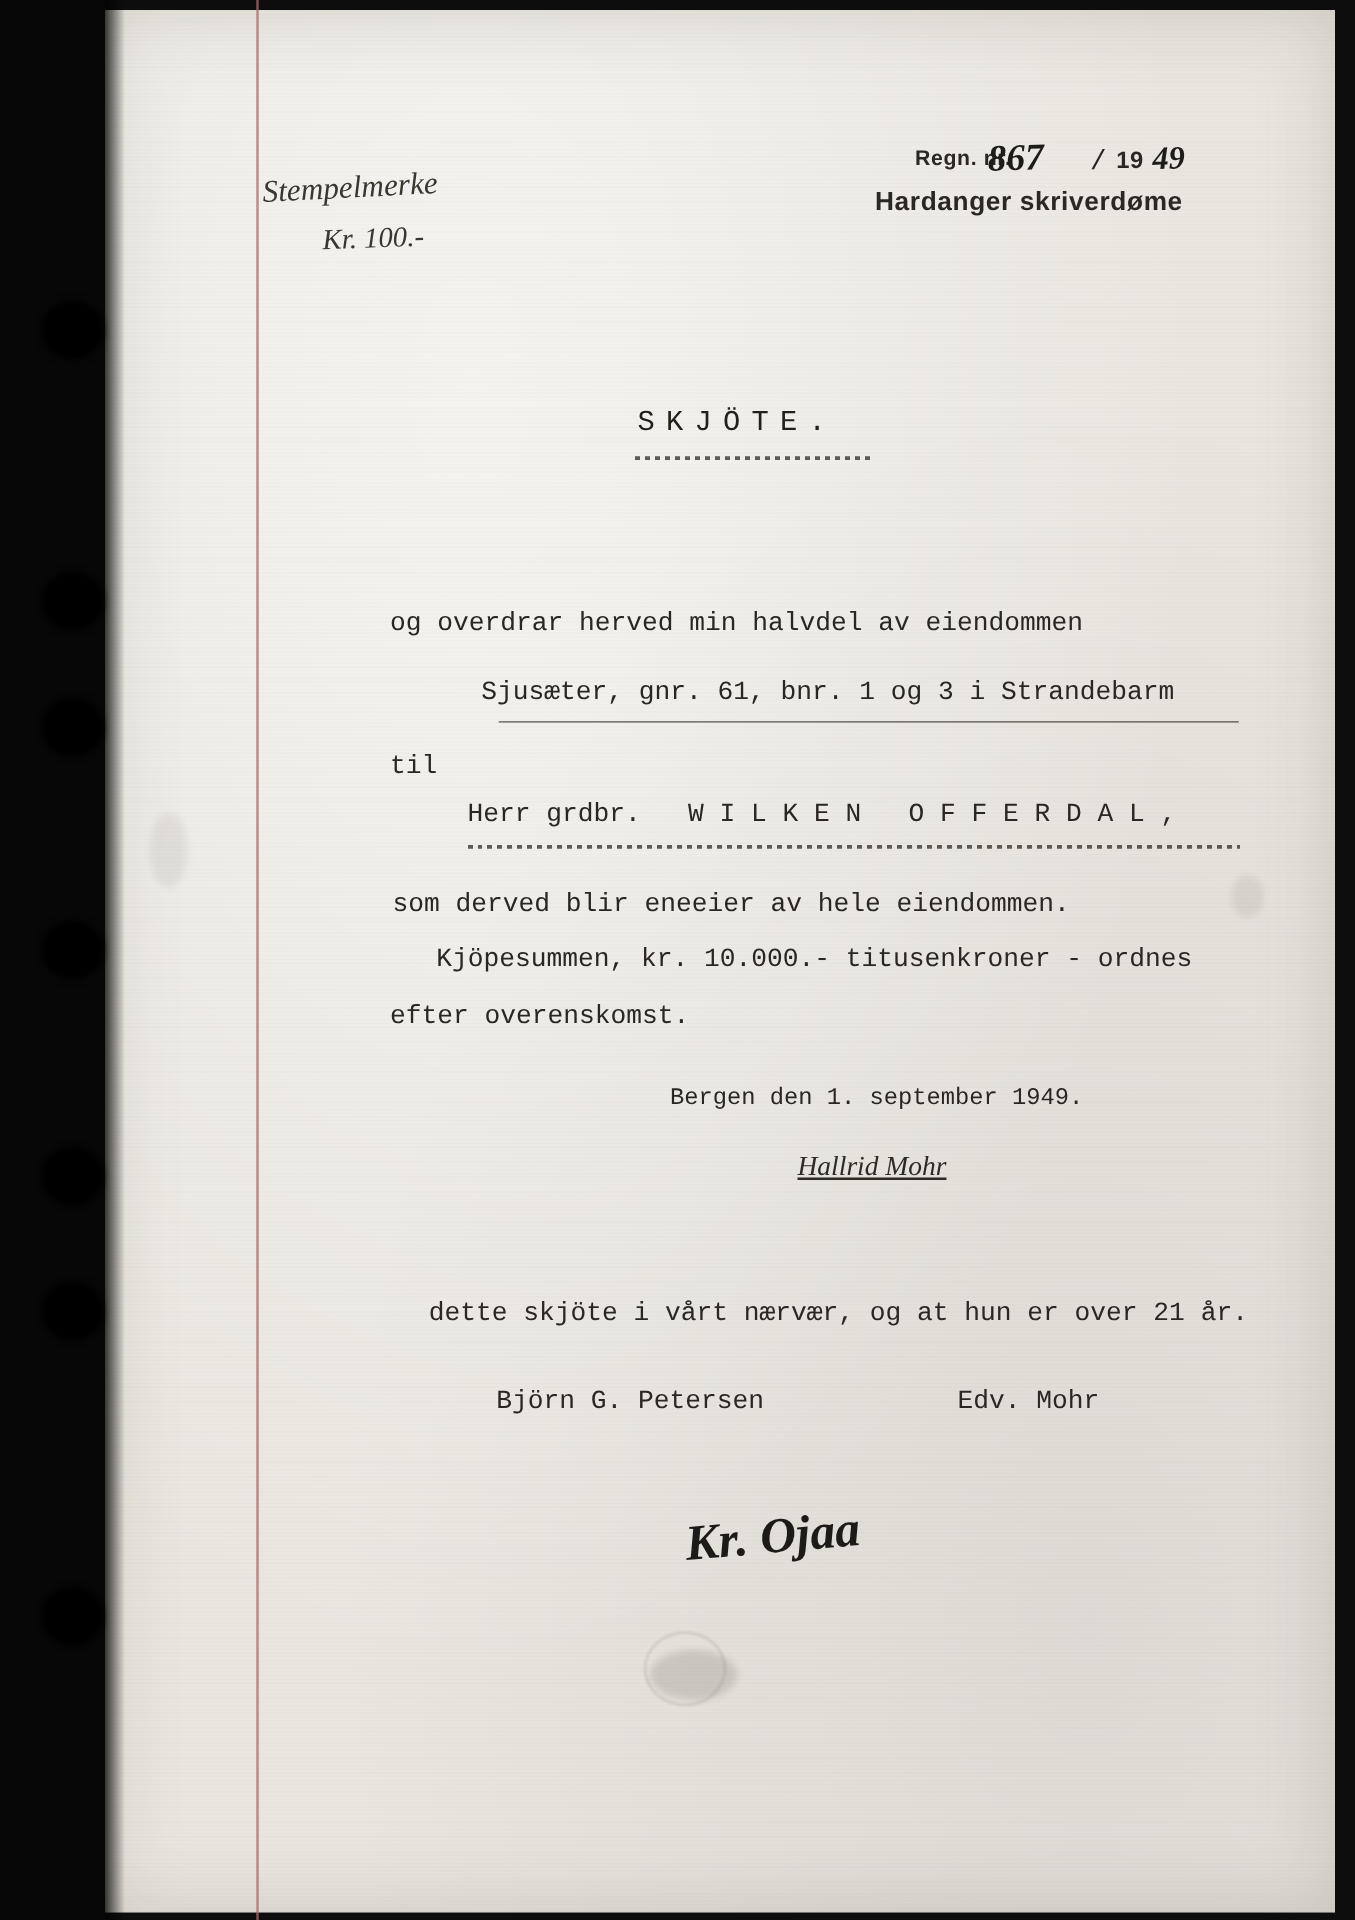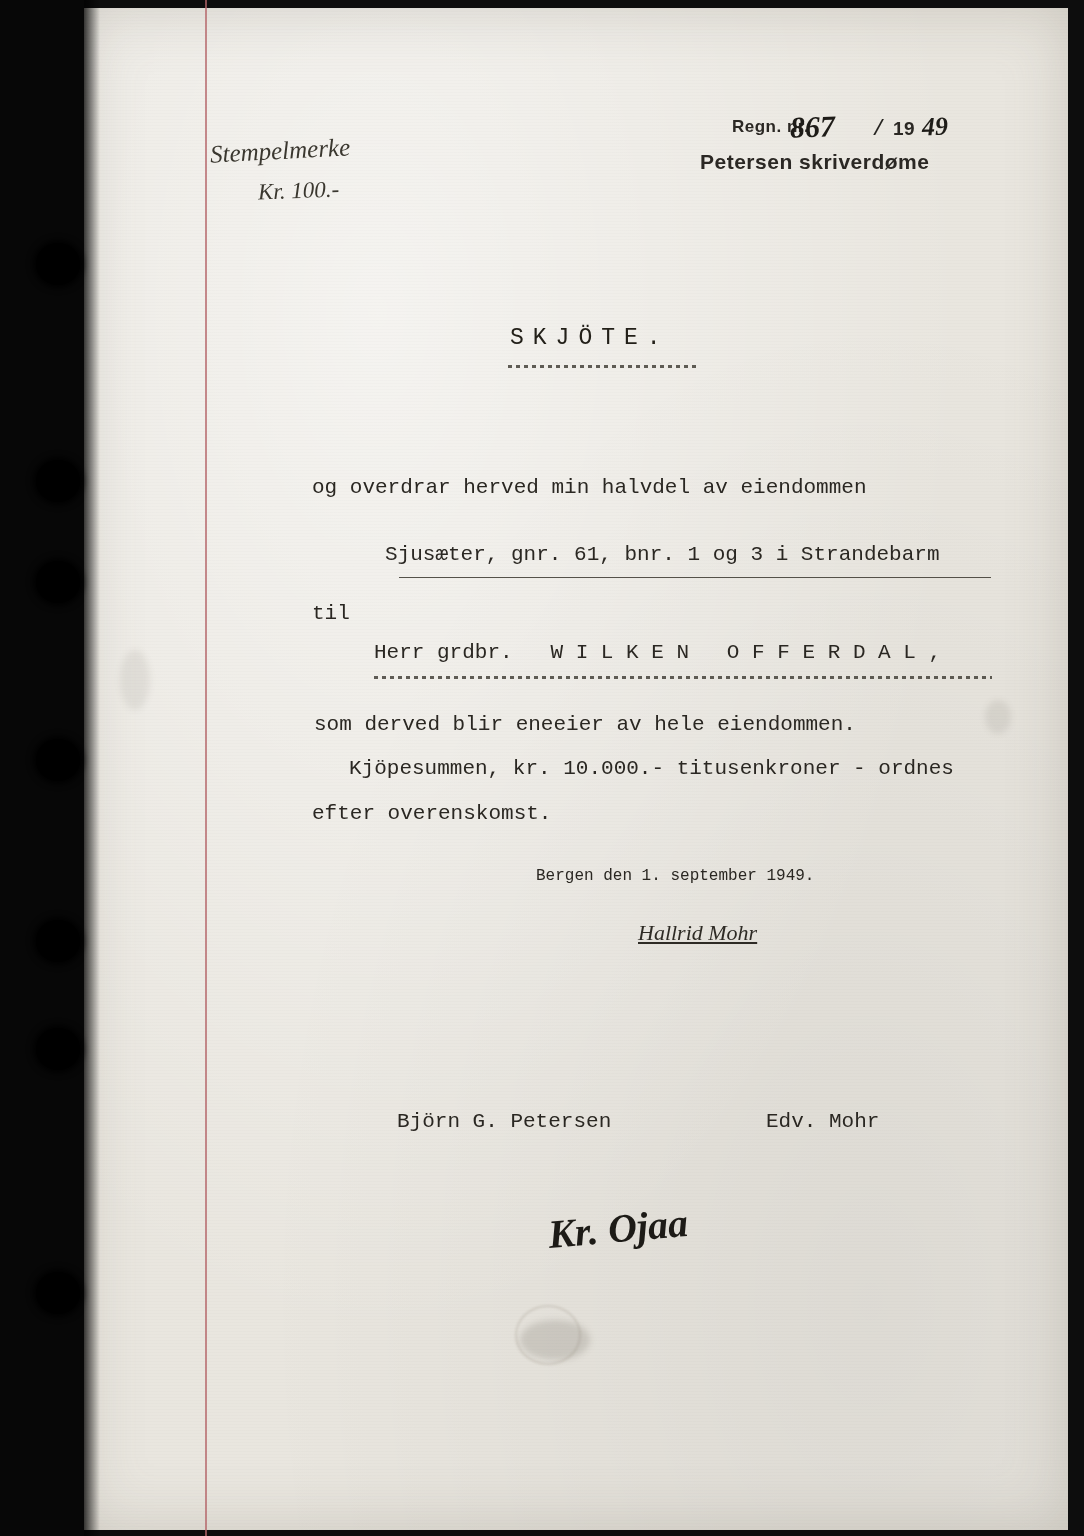--- a/index.html
+++ b/index.html
@@ -202,43 +202,44 @@
   <div class="doc-text">
 
     <div class="stamp-note" style="left:210px; top:137px; font-size:25px;">Stempelmerke</div>
     <div class="stamp-note" style="left:258px; top:178px; font-size:23px; transform:rotate(-2deg);">Kr. 100.-</div>
 
     <div class="stamp-blur" style="left:700px; top:117px; font-size:17px;margin-left:32px;">Regn. nr.</div>
     <div class="reg-hand" style="left:790px; top:110px; font-size:30px;">867</div>
     <div class="reg-no" style="left:872px; top:117px; font-size:22px;">/</div>
     <div class="stamp-blur" style="left:893px; top:118px; font-size:19px;">19</div>
     <div class="reg-hand" style="left:922px; top:112px; font-size:26px;">49</div>
-    <div class="stamp-blur" style="left:700px; top:150px; font-size:21px;">Petersen skriverdøme</div>
+    <div class="stamp-blur" style="left:700px; top:150px; font-size:21px;">Hardanger skriverdøme</div>
 
     <div class="title" style="left:510px; top:325px;">SKJÖTE.</div>
     <div class="dotrule" style="left:508px; top:365px; width:190px;"></div>
 
-    <div class="line" style="left:312px; top:476px; font-size:21px;">og overdrar herved min halvdel av eiendommen</div>
+    <div class="line" style="left:312px; top:488px; font-size:21px;">og overdrar herved min halvdel av eiendommen</div>
 
     <div class="line" style="left:385px; top:543px; font-size:21px;">Sjusæter, gnr. 61, bnr. 1 og 3 i Strandebarm</div>
     <div class="solidrule" style="left:399px; top:577px; width:592px;"></div>
 
     <div class="line" style="left:312px; top:602px; font-size:21px;">til</div>
 
     <div class="line" style="left:374px; top:641px; font-size:21px; letter-spacing:0px;">Herr grdbr.   W I L K E N   O F F E R D A L ,</div>
     <div class="dotrule" style="left:374px; top:676px; width:618px;"></div>
 
     <div class="line" style="left:314px; top:713px; font-size:21px;">som derved blir eneeier av hele eiendommen.</div>
     <div class="line" style="left:349px; top:757px; font-size:21px;">Kjöpesummen, kr. 10.000.- titusenkroner - ordnes</div>
     <div class="line" style="left:312px; top:802px; font-size:21px;">efter overenskomst.</div>
 
-    <div class="line" style="left:536px; top:867px; font-size:16px;">Bergen den 1. september 1949.</div>
+    <div class="line" style="left:536px; top:867px; font-size:19px;">Bergen den 1. september 1949.</div>
 
     <div class="line hand" style="left:638px; top:920px; font-size:22px;">Hallrid Mohr</div>
 
+    <div class="line" style="left:343px; top:1040px; font-size:21px;">dette skjöte i vårt nærvær, og at hun er over 21 år.</div>
 
     <div class="line" style="left:397px; top:1110px; font-size:21px;">Björn G. Petersen</div>
     <div class="line" style="left:766px; top:1110px; font-size:21px;">Edv. Mohr</div>
 
     <div class="signature" style="left:548px; top:1205px;">Kr. Ojaa</div>
 
   </div>
 </div>
 
 </body></html>

